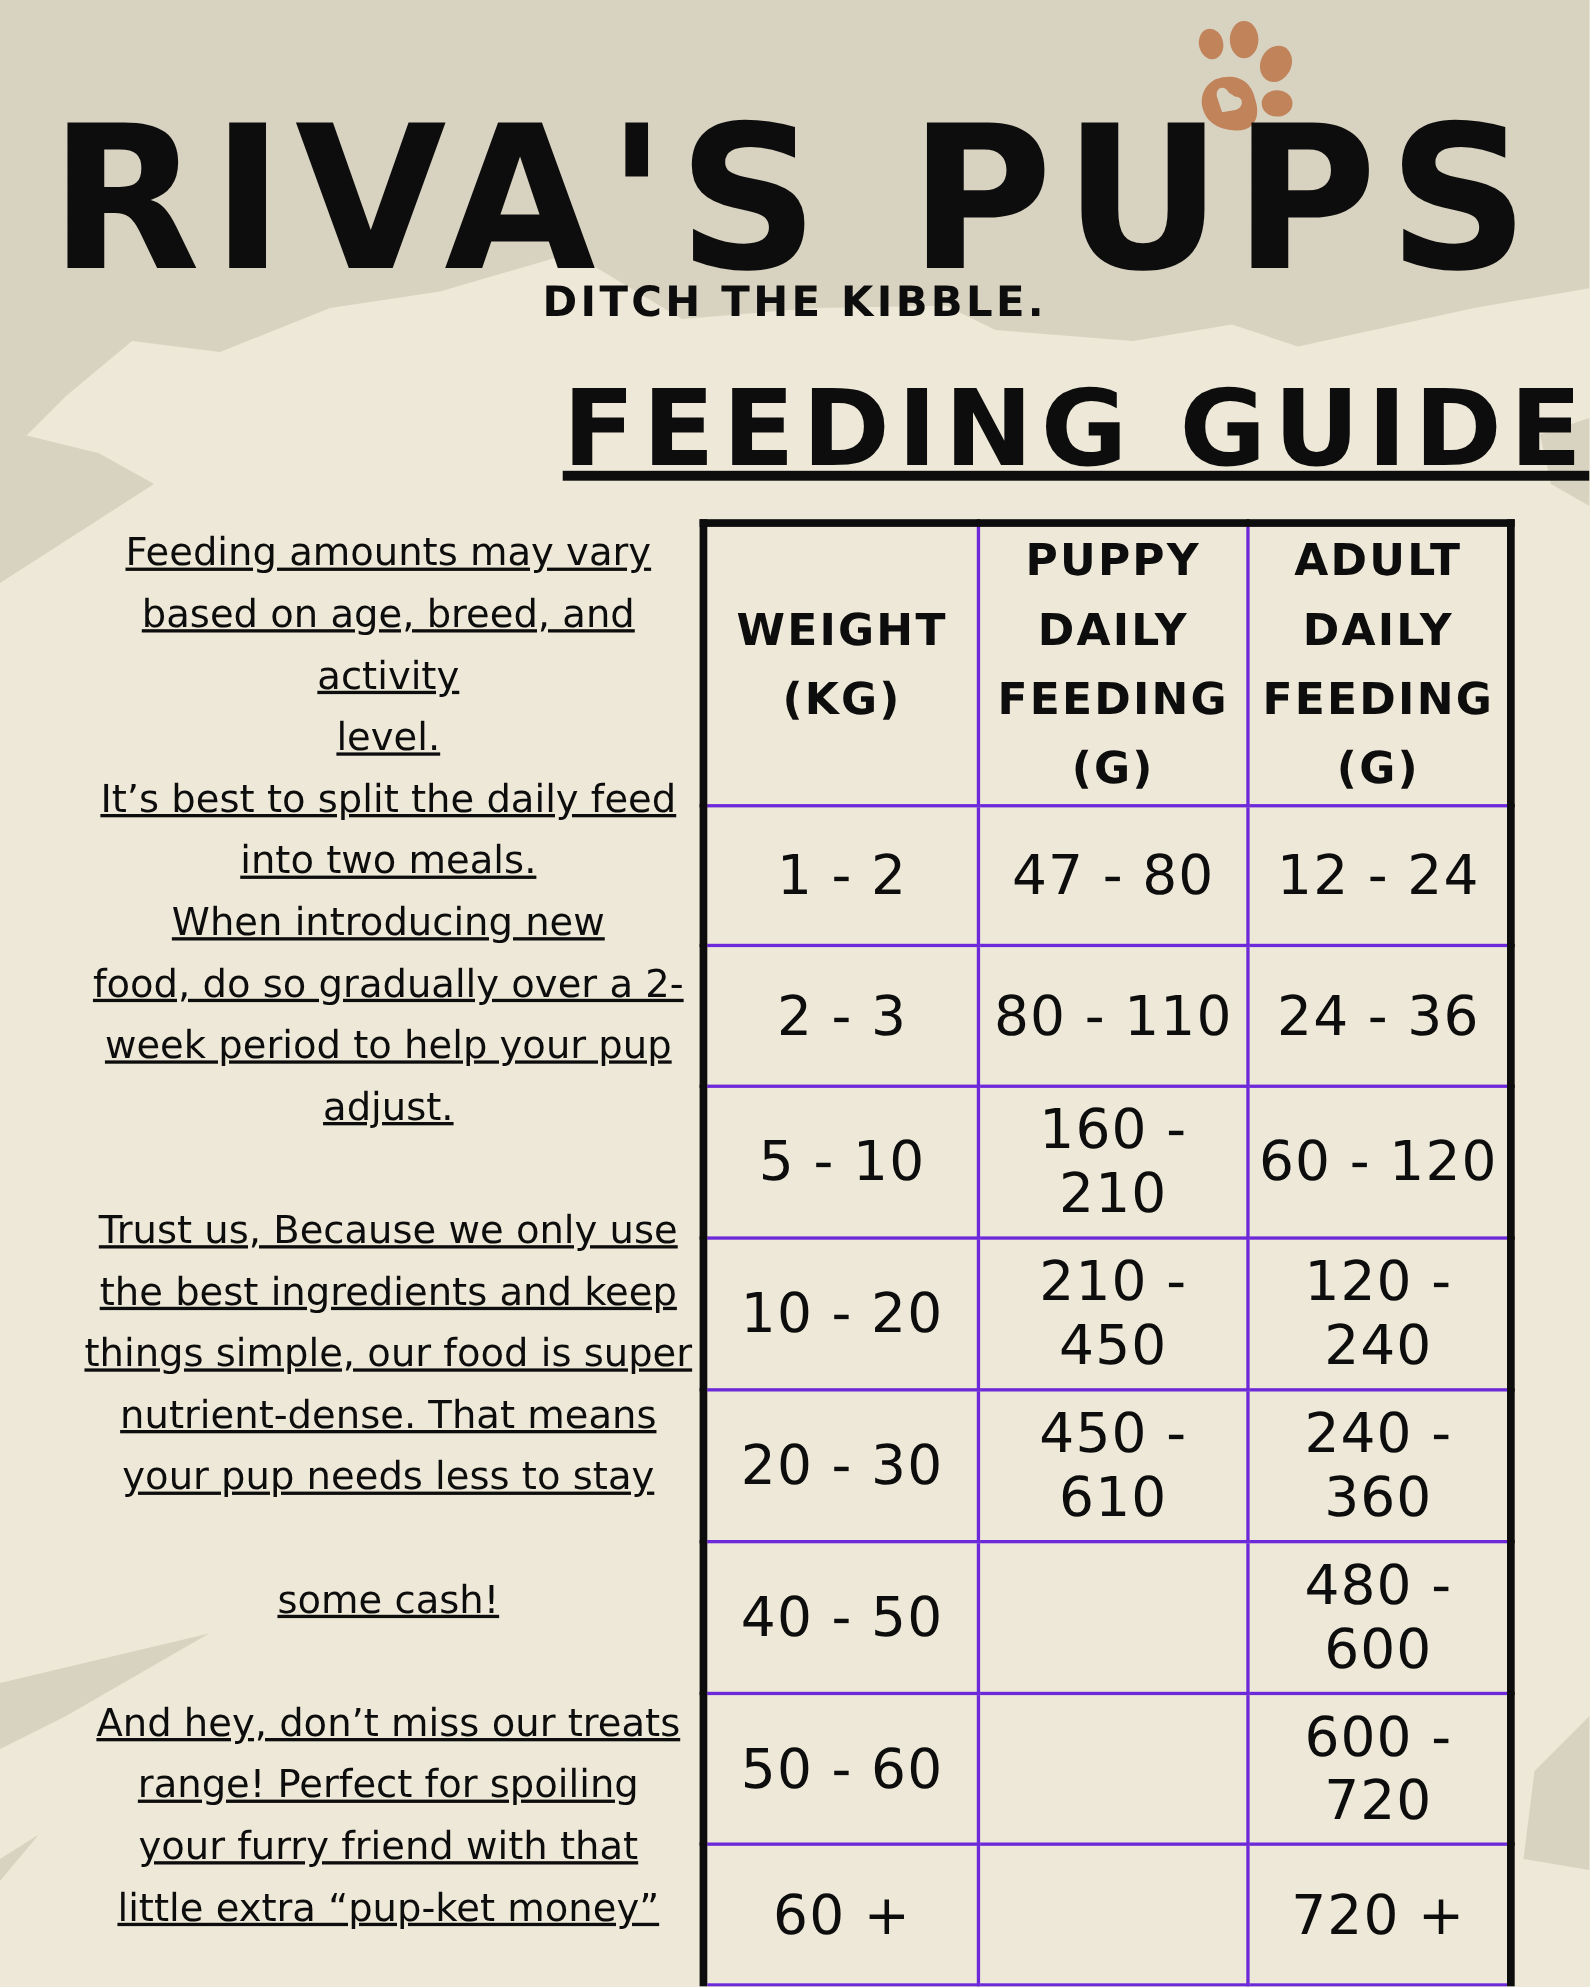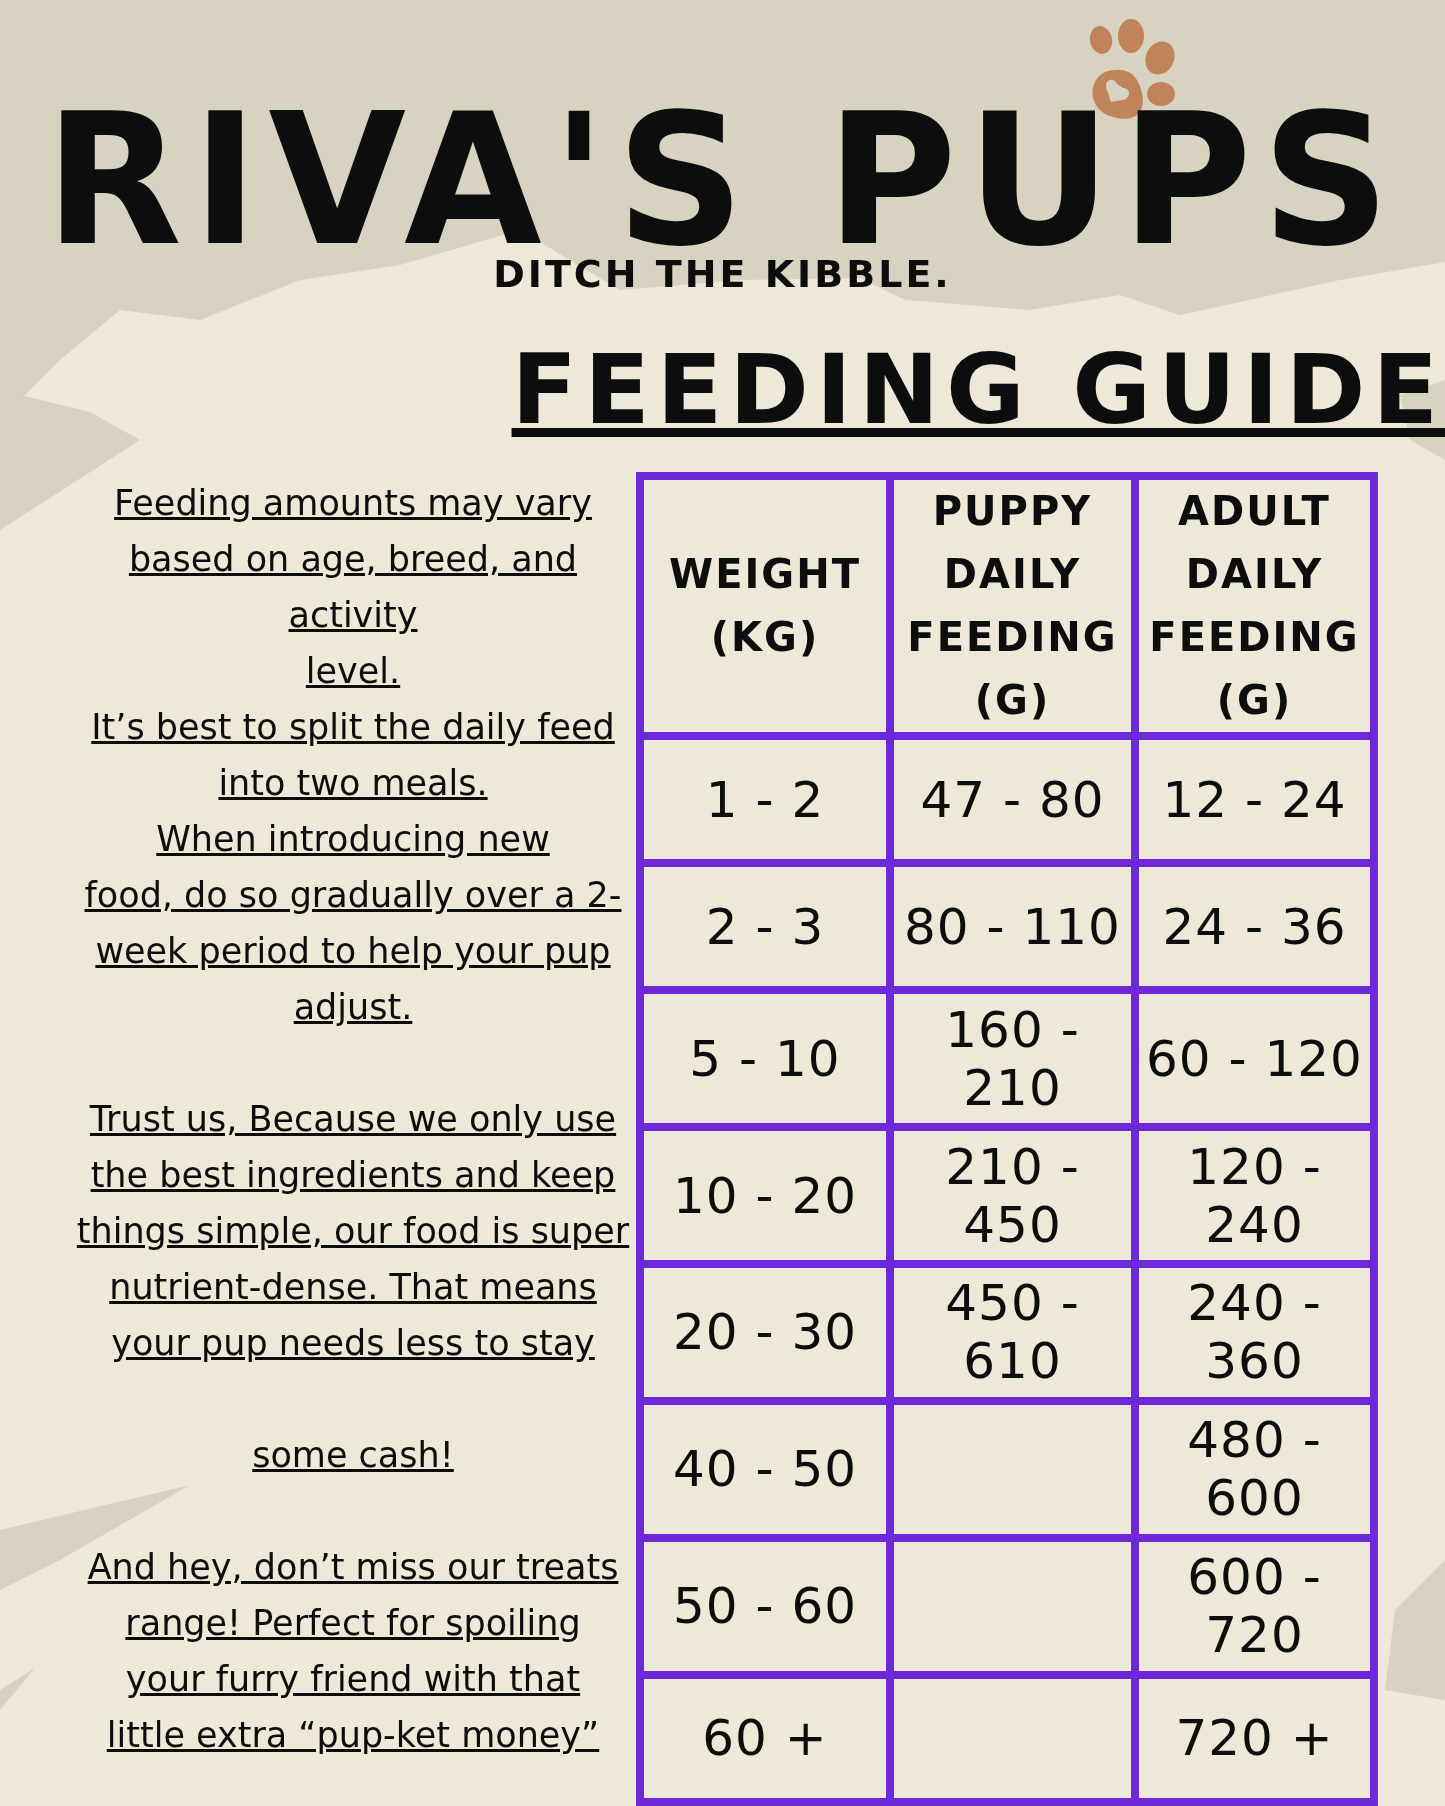--- a/index.html
+++ b/index.html
@@ -29,21 +29,21 @@
     text-align:center; font-size:35px; line-height:56px;
   }
   .intro p { margin:0;text-decoration:underline; }
   .intro .gap { height:56px; }
   table.feed {
     position:absolute; left:636px; top:472px; width:734px; height:1334px;
     border-collapse:collapse; z-index:2; table-layout:fixed;
     border:7px solid #0d0d0d; border-bottom:none;
   }
   table.feed th, table.feed td {
-    border:8px solid #6d28d9; text-align:center; vertical-align:middle; padding:0;
+    border:3px solid #6d28d9; text-align:center; vertical-align:middle; padding:0;
   }
   table.feed th {
     height:252px; font-weight:bold; font-size:40px; letter-spacing:2px; line-height:63px;
   }
   table.feed td { height:107px; font-size:50px; letter-spacing:1px; }
   col.c1 { width:250px; } col.c2 { width:245px; } col.c3 { width:239px; }
 </style>
 </head>
 <body>
 

